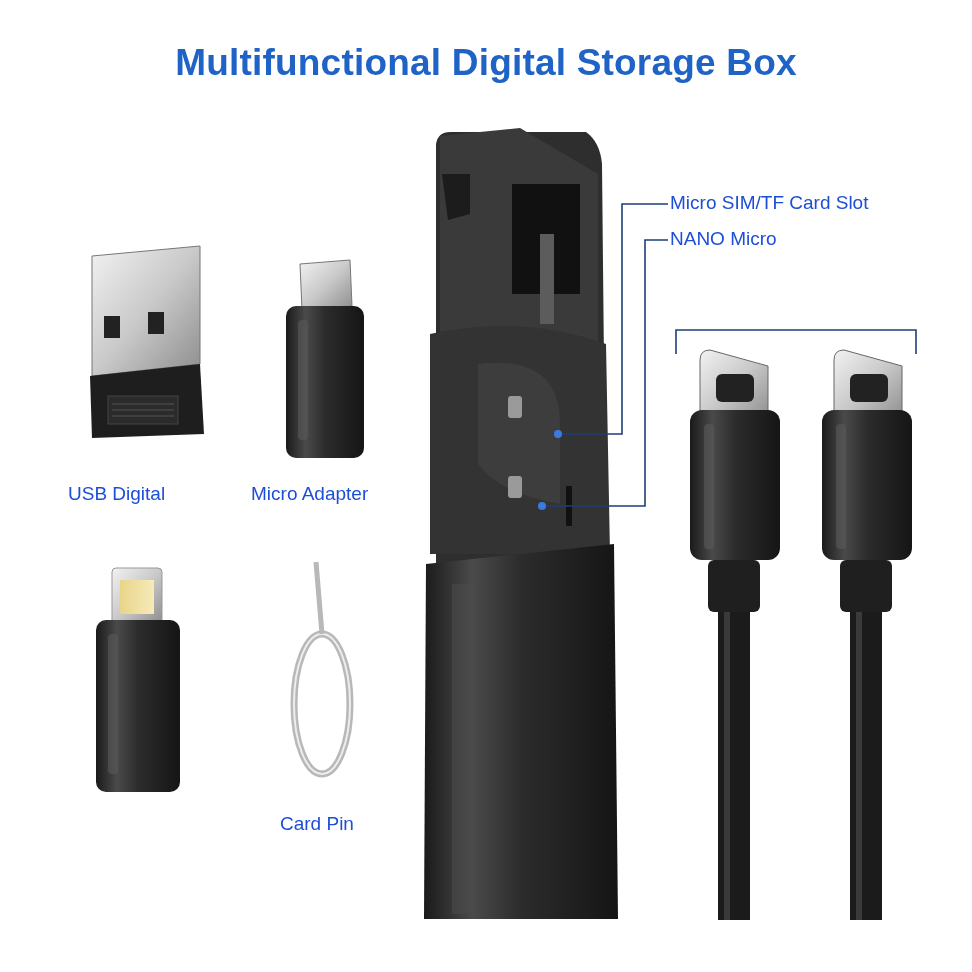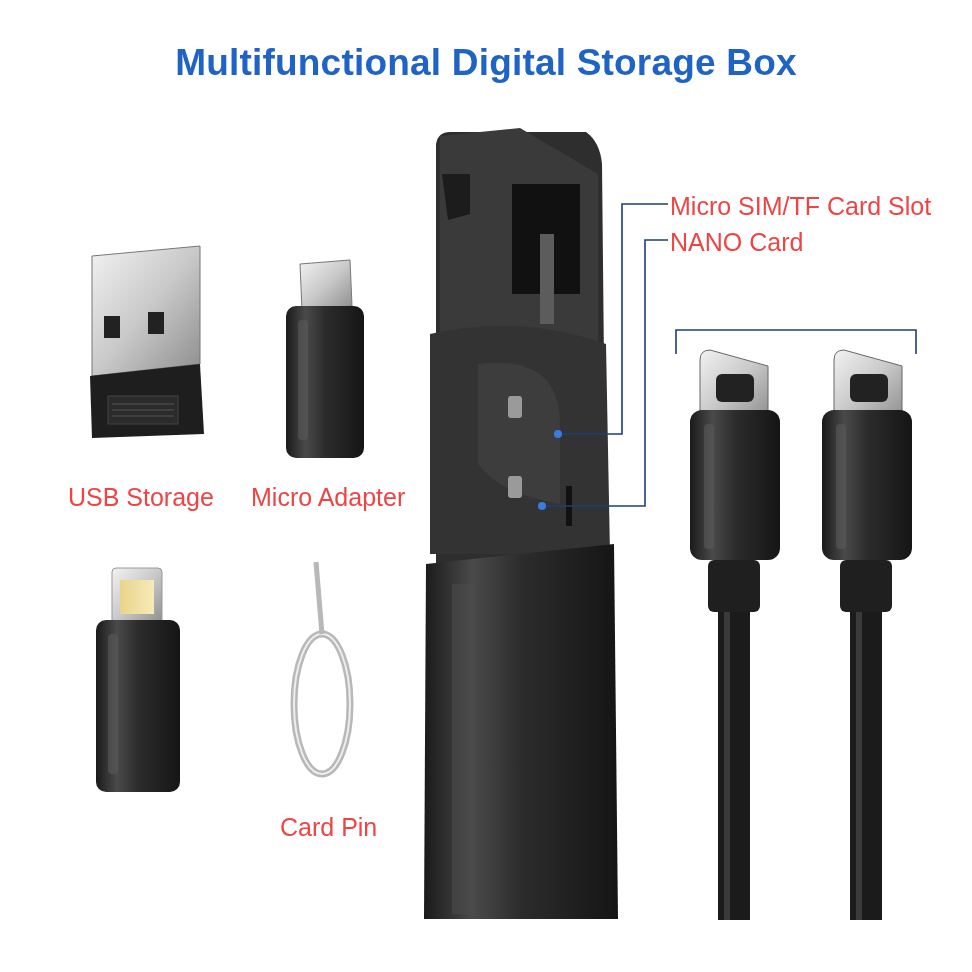--- a/index.html
+++ b/index.html
@@ -1,18 +1,18 @@
 <!DOCTYPE html>
 <html><head>
 <meta charset="utf-8">
 <style>
   html,body{margin:0;padding:0;background:#fff;}
   #stage{position:relative;width:972px;height:972px;overflow:hidden;background:#fff;font-family:"Liberation Sans",sans-serif;margin-top:24px;}
   .title{position:absolute;left:0;top:18px;width:972px;text-align:center;font-size:37px;font-weight:bold;color:#1f63c6;letter-spacing:0.2px;}
-  .label{position:absolute;font-size:25px;color:#ef4444;white-space:nowrap;}
+  .label{position:absolute;font-size:19px;color:#1d4ed8;white-space:nowrap;}
   svg{position:absolute;left:0;top:0;}
 </style>
 </head>
 <body>
 
 <div id="stage">
   <div class="title">Multifunctional Digital Storage Box</div>
 
   <svg width="972" height="972" viewBox="0 0 972 972">
     <defs>
@@ -103,19 +103,19 @@
     </g>
     <g>
       <polyline points="668,216 645,216 645,482 542,482" fill="none" stroke="#1e3f78" stroke-width="1.6"></polyline>
       <circle cx="542" cy="482" r="4" fill="#3a7be0"></circle>
     </g>
     <g>
       <polyline points="676,330 676,306 916,306 916,330" fill="none" stroke="#1e3f78" stroke-width="1.6"></polyline>
     </g>
   </svg>
 
-  <div class="label" style="left:68px;top:459px;">USB Storage</div>
+  <div class="label" style="left:68px;top:459px;">USB Digital</div>
   <div class="label" style="left:251px;top:459px;">Micro Adapter</div>
   <div class="label" style="left:280px;top:789px;">Card Pin</div>
 
   <div class="label" style="left:670px;top:168px;">Micro SIM/TF Card Slot</div>
-  <div class="label" style="left:670px;top:204px;">NANO Card</div>
+  <div class="label" style="left:670px;top:204px;">NANO Micro</div>
 </div>
 
 </body></html>

